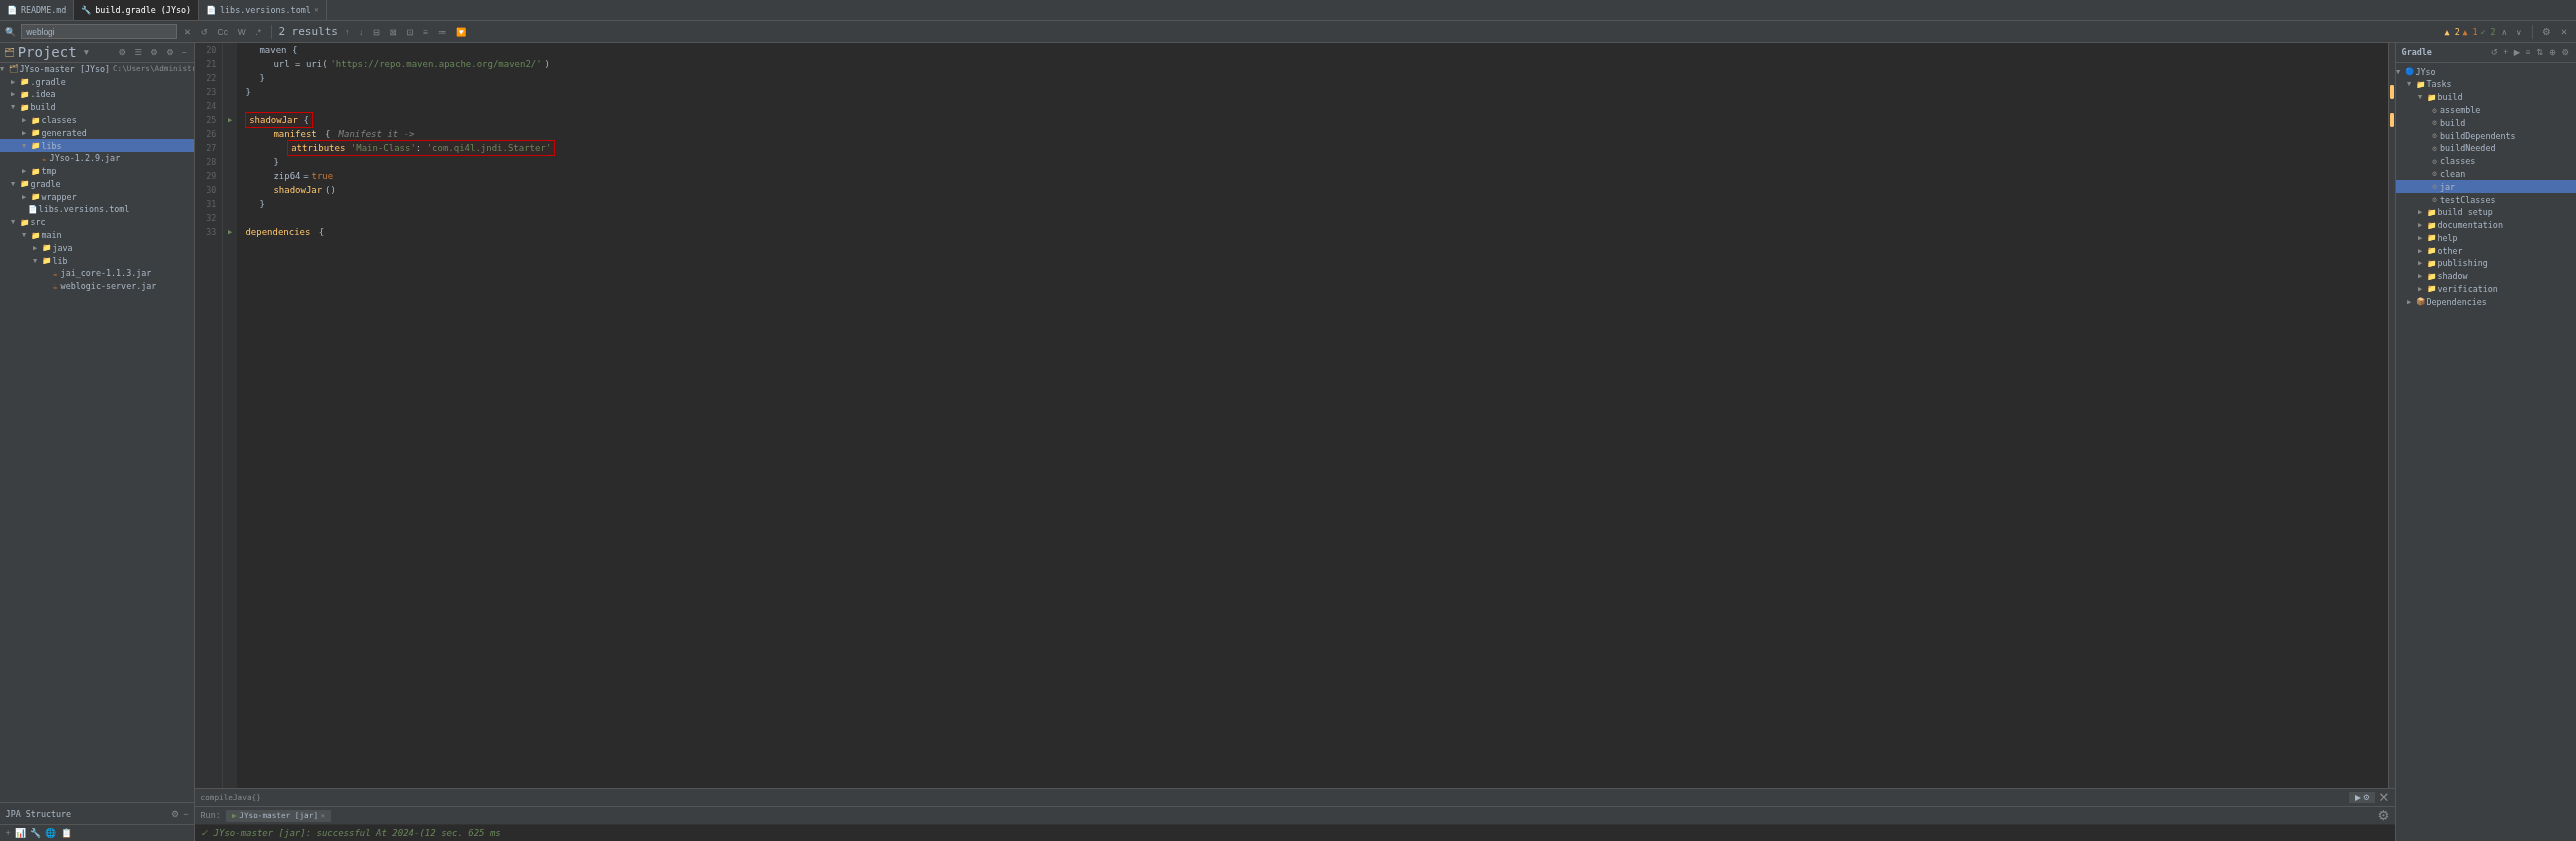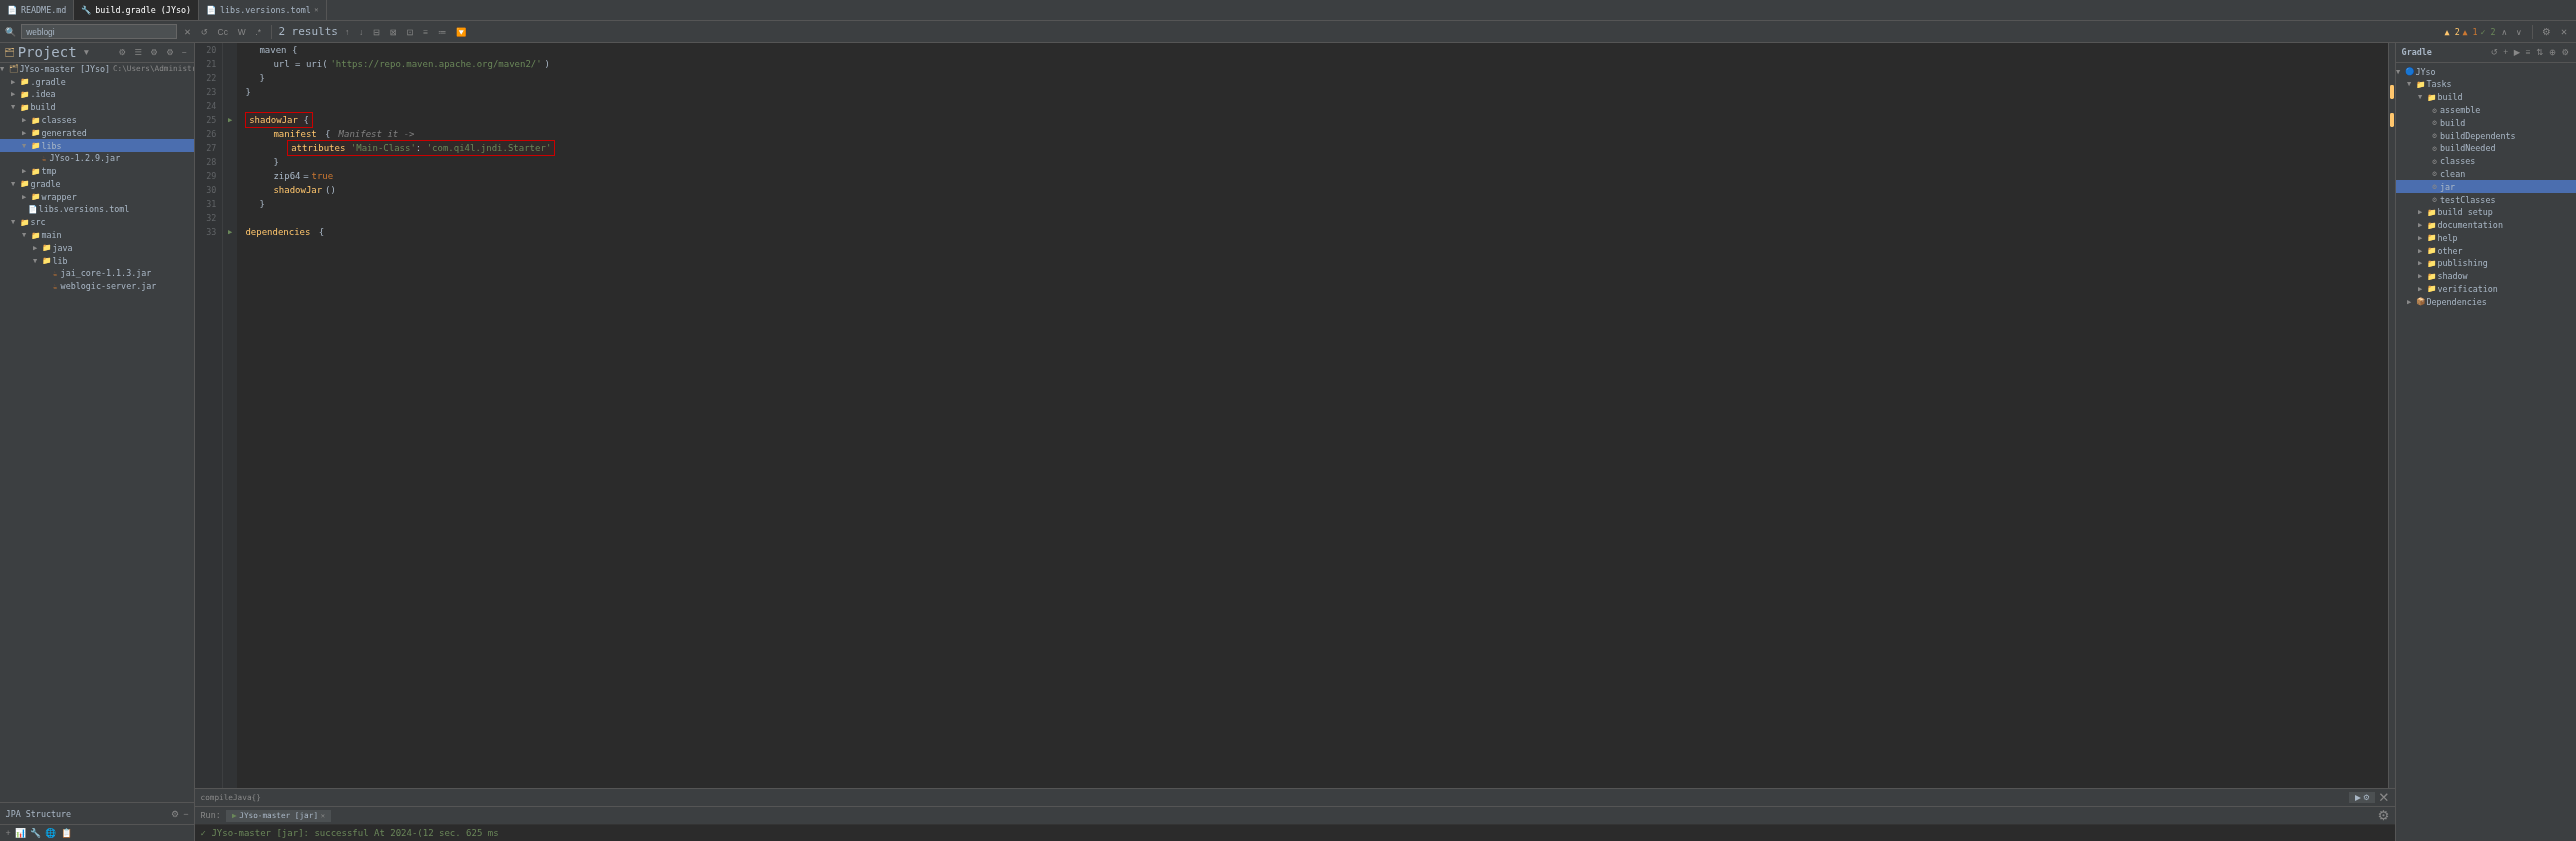--- a/index.html
+++ b/index.html
@@ -221,21 +221,21 @@
       display: flex;
       align-items: center;
       padding: 1.4px 0;
       cursor: pointer;
       font-size: 8.4px;
       white-space: nowrap;
     }
     .gradle-item.selected { background: #4b6eaf; }
     .gradle-item .g-icon { color: #6897bb; font-size: 7.7px; width: 11px; text-align: center; }
     .gradle-item .g-gear { color: #888; font-size: 7.7px; width: 11px; text-align: center; }
-    .success-msg { color: #6a8759; }
+    .success-msg { color: #6a8759; font-style: italic; }
 
     
     .warn-indicator {
       display: flex;
       align-items: center;
       gap: 2.8px;
       font-size: 8.4px;
     }
     .warn-yellow { color: #ffc66d; }
     .warn-orange { color: #cc7832; }

